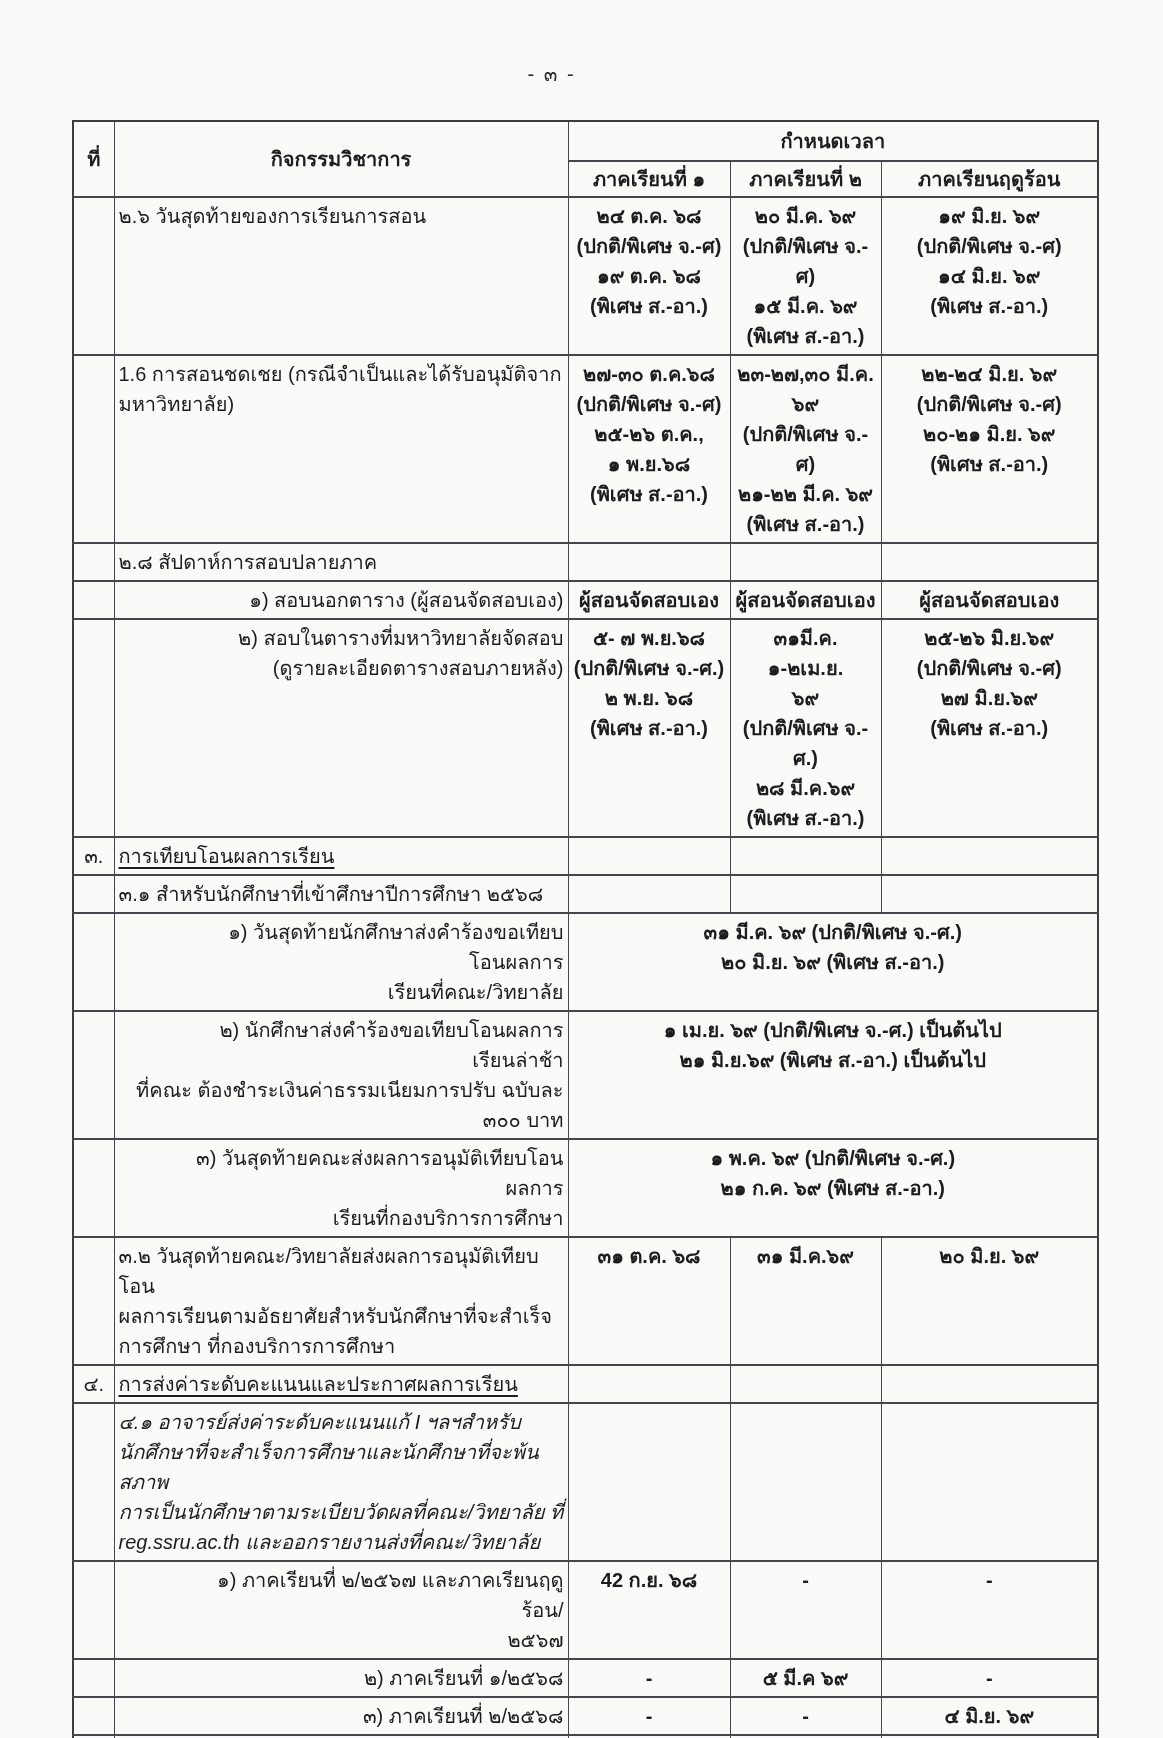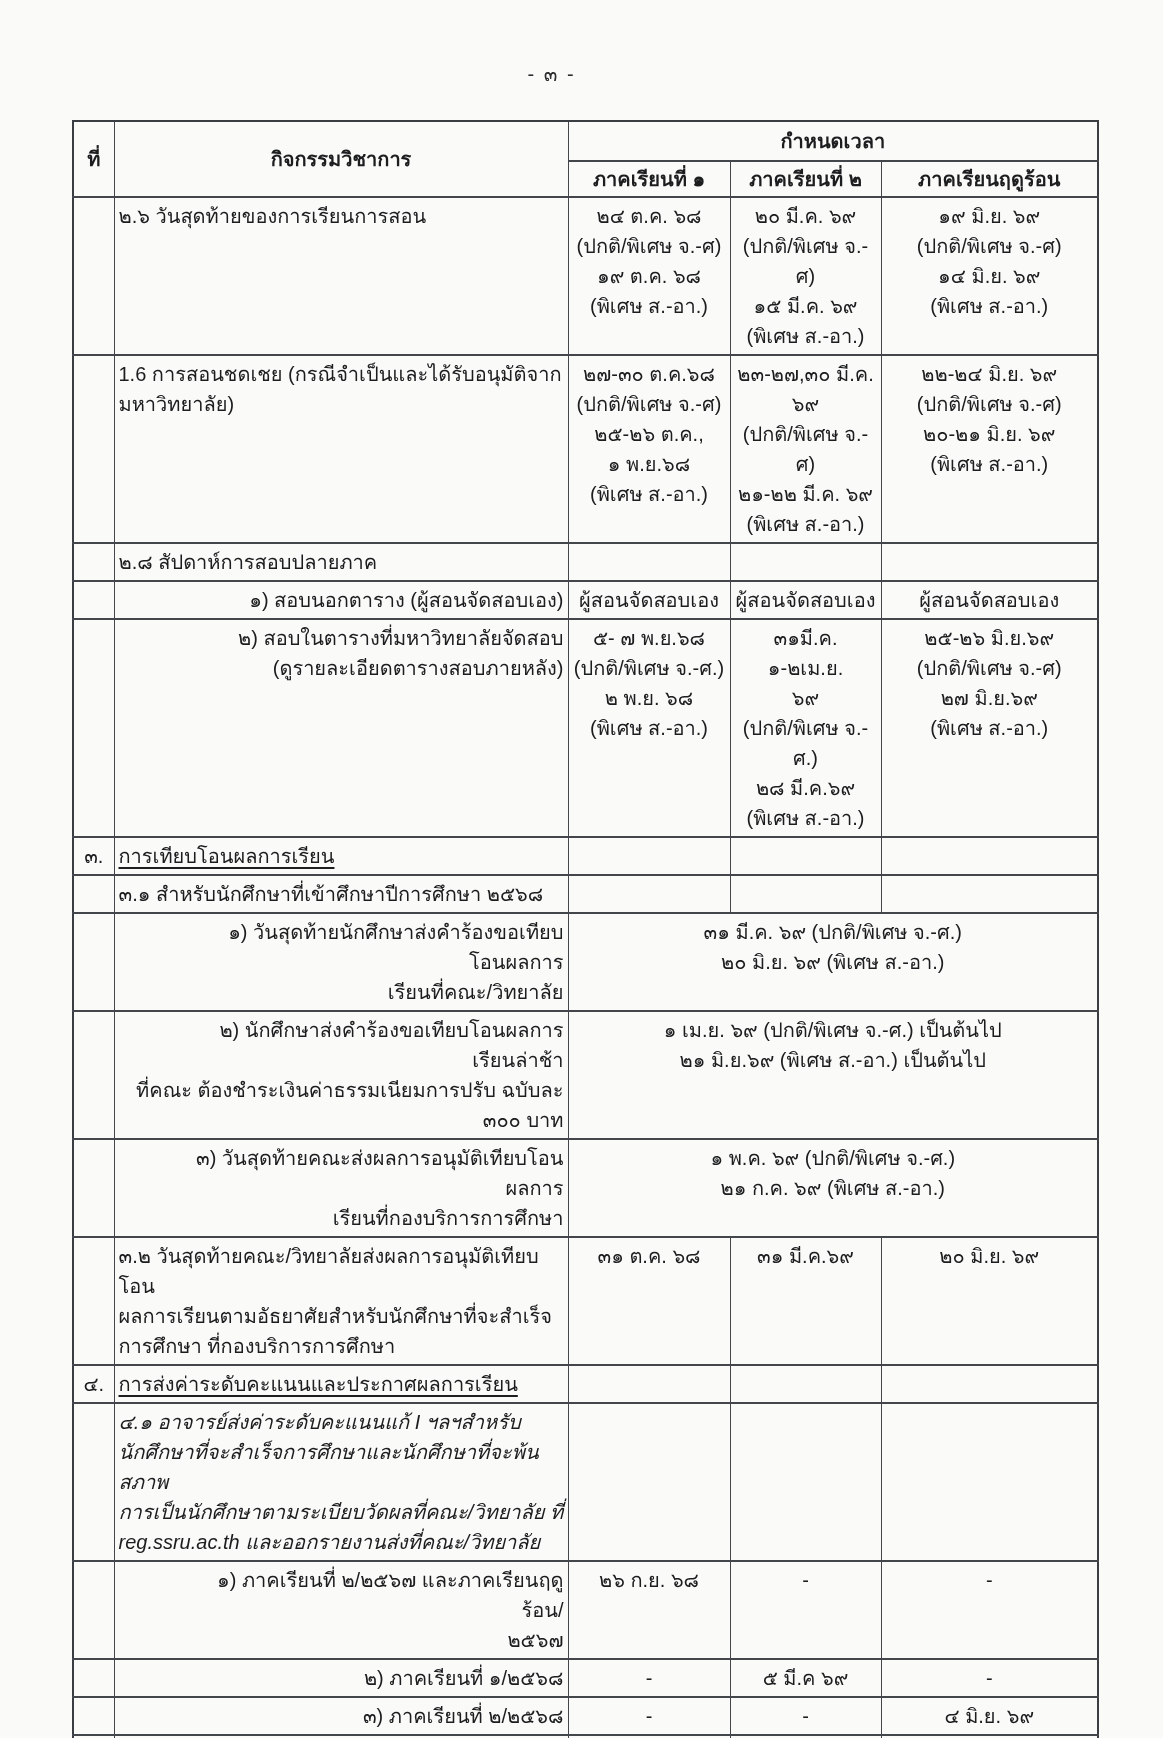--- a/index.html
+++ b/index.html
@@ -30,21 +30,21 @@
   }
   table.cal{border:2.5px solid #3a3e42;}
   tr.hdr th{
     font-weight:bold;text-align:center;vertical-align:middle;
     border-bottom-width:2.5px;white-space:normal;
     padding:2px 2px;
   }
   td.act{text-align:left;padding-left:14px;padding-right:8px;}
   td.act.sub{text-indent:76px;text-align:right;}
   td.act.sec span{text-decoration:underline;text-underline-offset:4px;}
-  td.date{text-align:center;}
+  td.date{text-align:center;font-weight:bold;}
   td.no{text-align:center;padding-left:2px;padding-right:2px;}
   .c-url{letter-spacing:0;font-style:italic;}
 </style>
 </head>
 <body>
 
 <div class="page-number">- ๓ -</div>
 
 <table class="cal">
   <colgroup>
@@ -206,21 +206,21 @@
 reg.ssru.ac.th และออกรายงานส่งที่คณะ/วิทยาลัย</td>
     <td class="date"></td>
     <td class="date"></td>
     <td class="date"></td>
   </tr>
 
   <tr>
     <td class="no"></td>
     <td class="act sub">๑) ภาคเรียนที่ ๒/๒๕๖๗ และภาคเรียนฤดูร้อน/
 ๒๕๖๗</td>
-    <td class="date">๒๖ ก.ย. ๖๘</td>
+    <td class="date">42 ก.ย. ๖๘</td>
     <td class="date">-</td>
     <td class="date">-</td>
   </tr>
 
   <tr>
     <td class="no"></td>
     <td class="act sub">๒) ภาคเรียนที่ ๑/๒๕๖๘</td>
     <td class="date">-</td>
     <td class="date">๕ มี.ค ๖๙</td>
     <td class="date">-</td>

